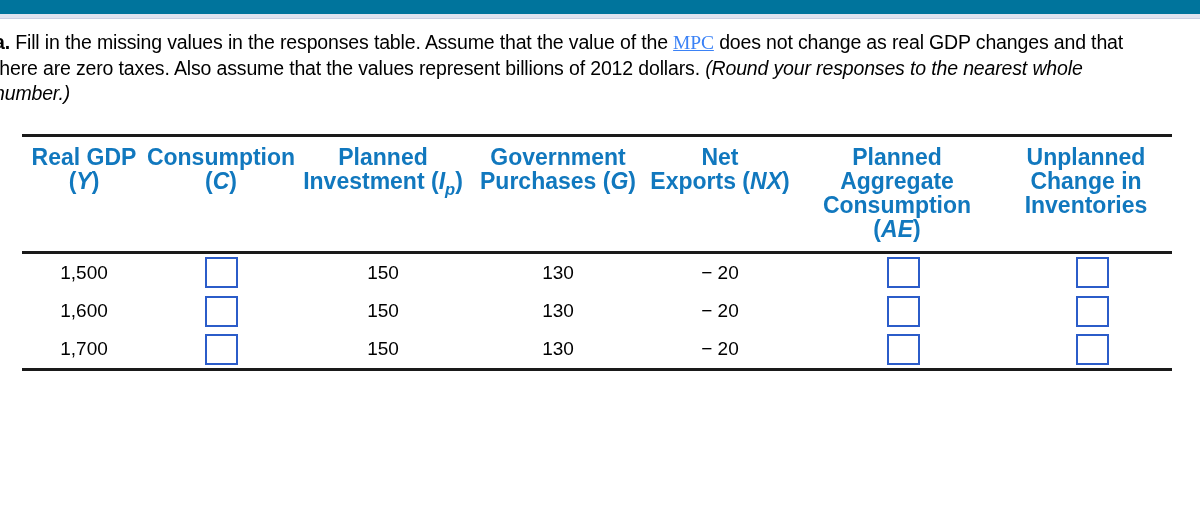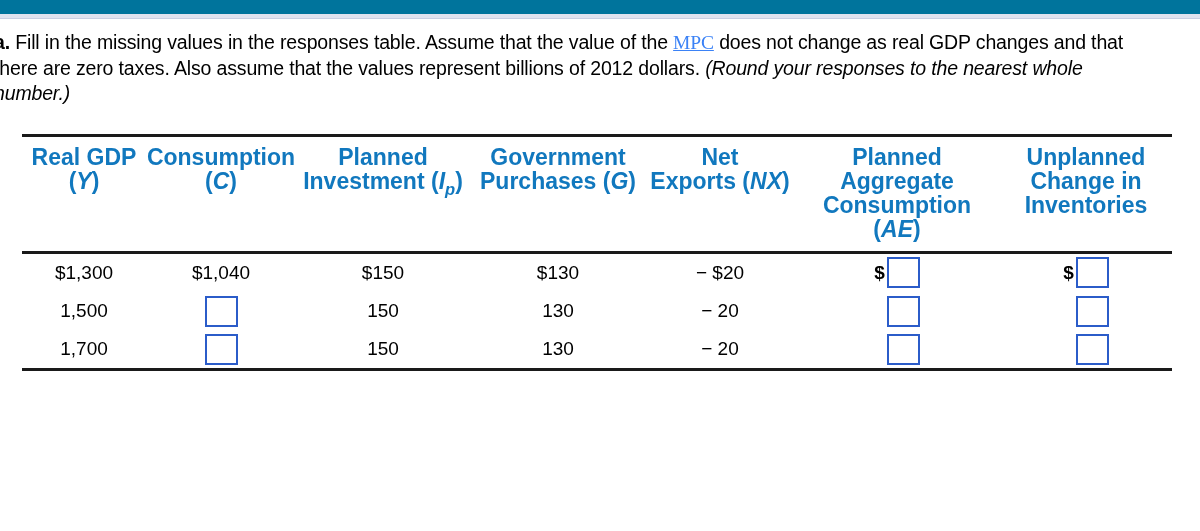--- a/index.html
+++ b/index.html
@@ -189,39 +189,20 @@
         </th>
         <th>
           <span>Unplanned</span><br>
           <span>Change in</span><br>
           <span>Inventories</span>
         </th>
       </tr>
     </thead>
     <tbody>
 
-      <tr>
-        <td>$1,300</td>
-        <td>$1,040</td>
-        <td>$150</td>
-        <td>$130</td>
-        <td>− $20</td>
-        <td>
-          <div class="ans-cell">
-            <span class="dollar">$</span>
-            <span class="ansbox"></span>
-          </div>
-        </td>
-        <td>
-          <div class="ans-cell">
-            <span class="dollar">$</span>
-            <span class="ansbox"></span>
-          </div>
-        </td>
-      </tr>
 
 
       <tr>
         <td>1,500</td>
         <td>
           <div class="ans-cell">
             <span class="ansbox"></span>
           </div>
         </td>
         <td>150</td>
@@ -234,23 +215,22 @@
           </div>
         </td>
         <td>
           <div class="ans-cell">
             <span class="dollar ghost">$</span>
             <span class="ansbox"></span>
           </div>
         </td>
       </tr>
 
-
-      <tr>
-        <td>1,700</td>
+      <tr>
+        <td>1,600</td>
         <td>
           <div class="ans-cell">
             <span class="ansbox"></span>
           </div>
         </td>
         <td>150</td>
         <td>130</td>
         <td>− 20</td>
         <td>
           <div class="ans-cell">
@@ -258,15 +238,39 @@
             <span class="ansbox"></span>
           </div>
         </td>
         <td>
           <div class="ans-cell">
             <span class="dollar ghost">$</span>
             <span class="ansbox"></span>
           </div>
         </td>
       </tr>
+
+      <tr>
+        <td>1,700</td>
+        <td>
+          <div class="ans-cell">
+            <span class="ansbox"></span>
+          </div>
+        </td>
+        <td>150</td>
+        <td>130</td>
+        <td>− 20</td>
+        <td>
+          <div class="ans-cell">
+            <span class="dollar ghost">$</span>
+            <span class="ansbox"></span>
+          </div>
+        </td>
+        <td>
+          <div class="ans-cell">
+            <span class="dollar ghost">$</span>
+            <span class="ansbox"></span>
+          </div>
+        </td>
+      </tr>
     </tbody>
   </table>
 </div>
 
 </body></html>

